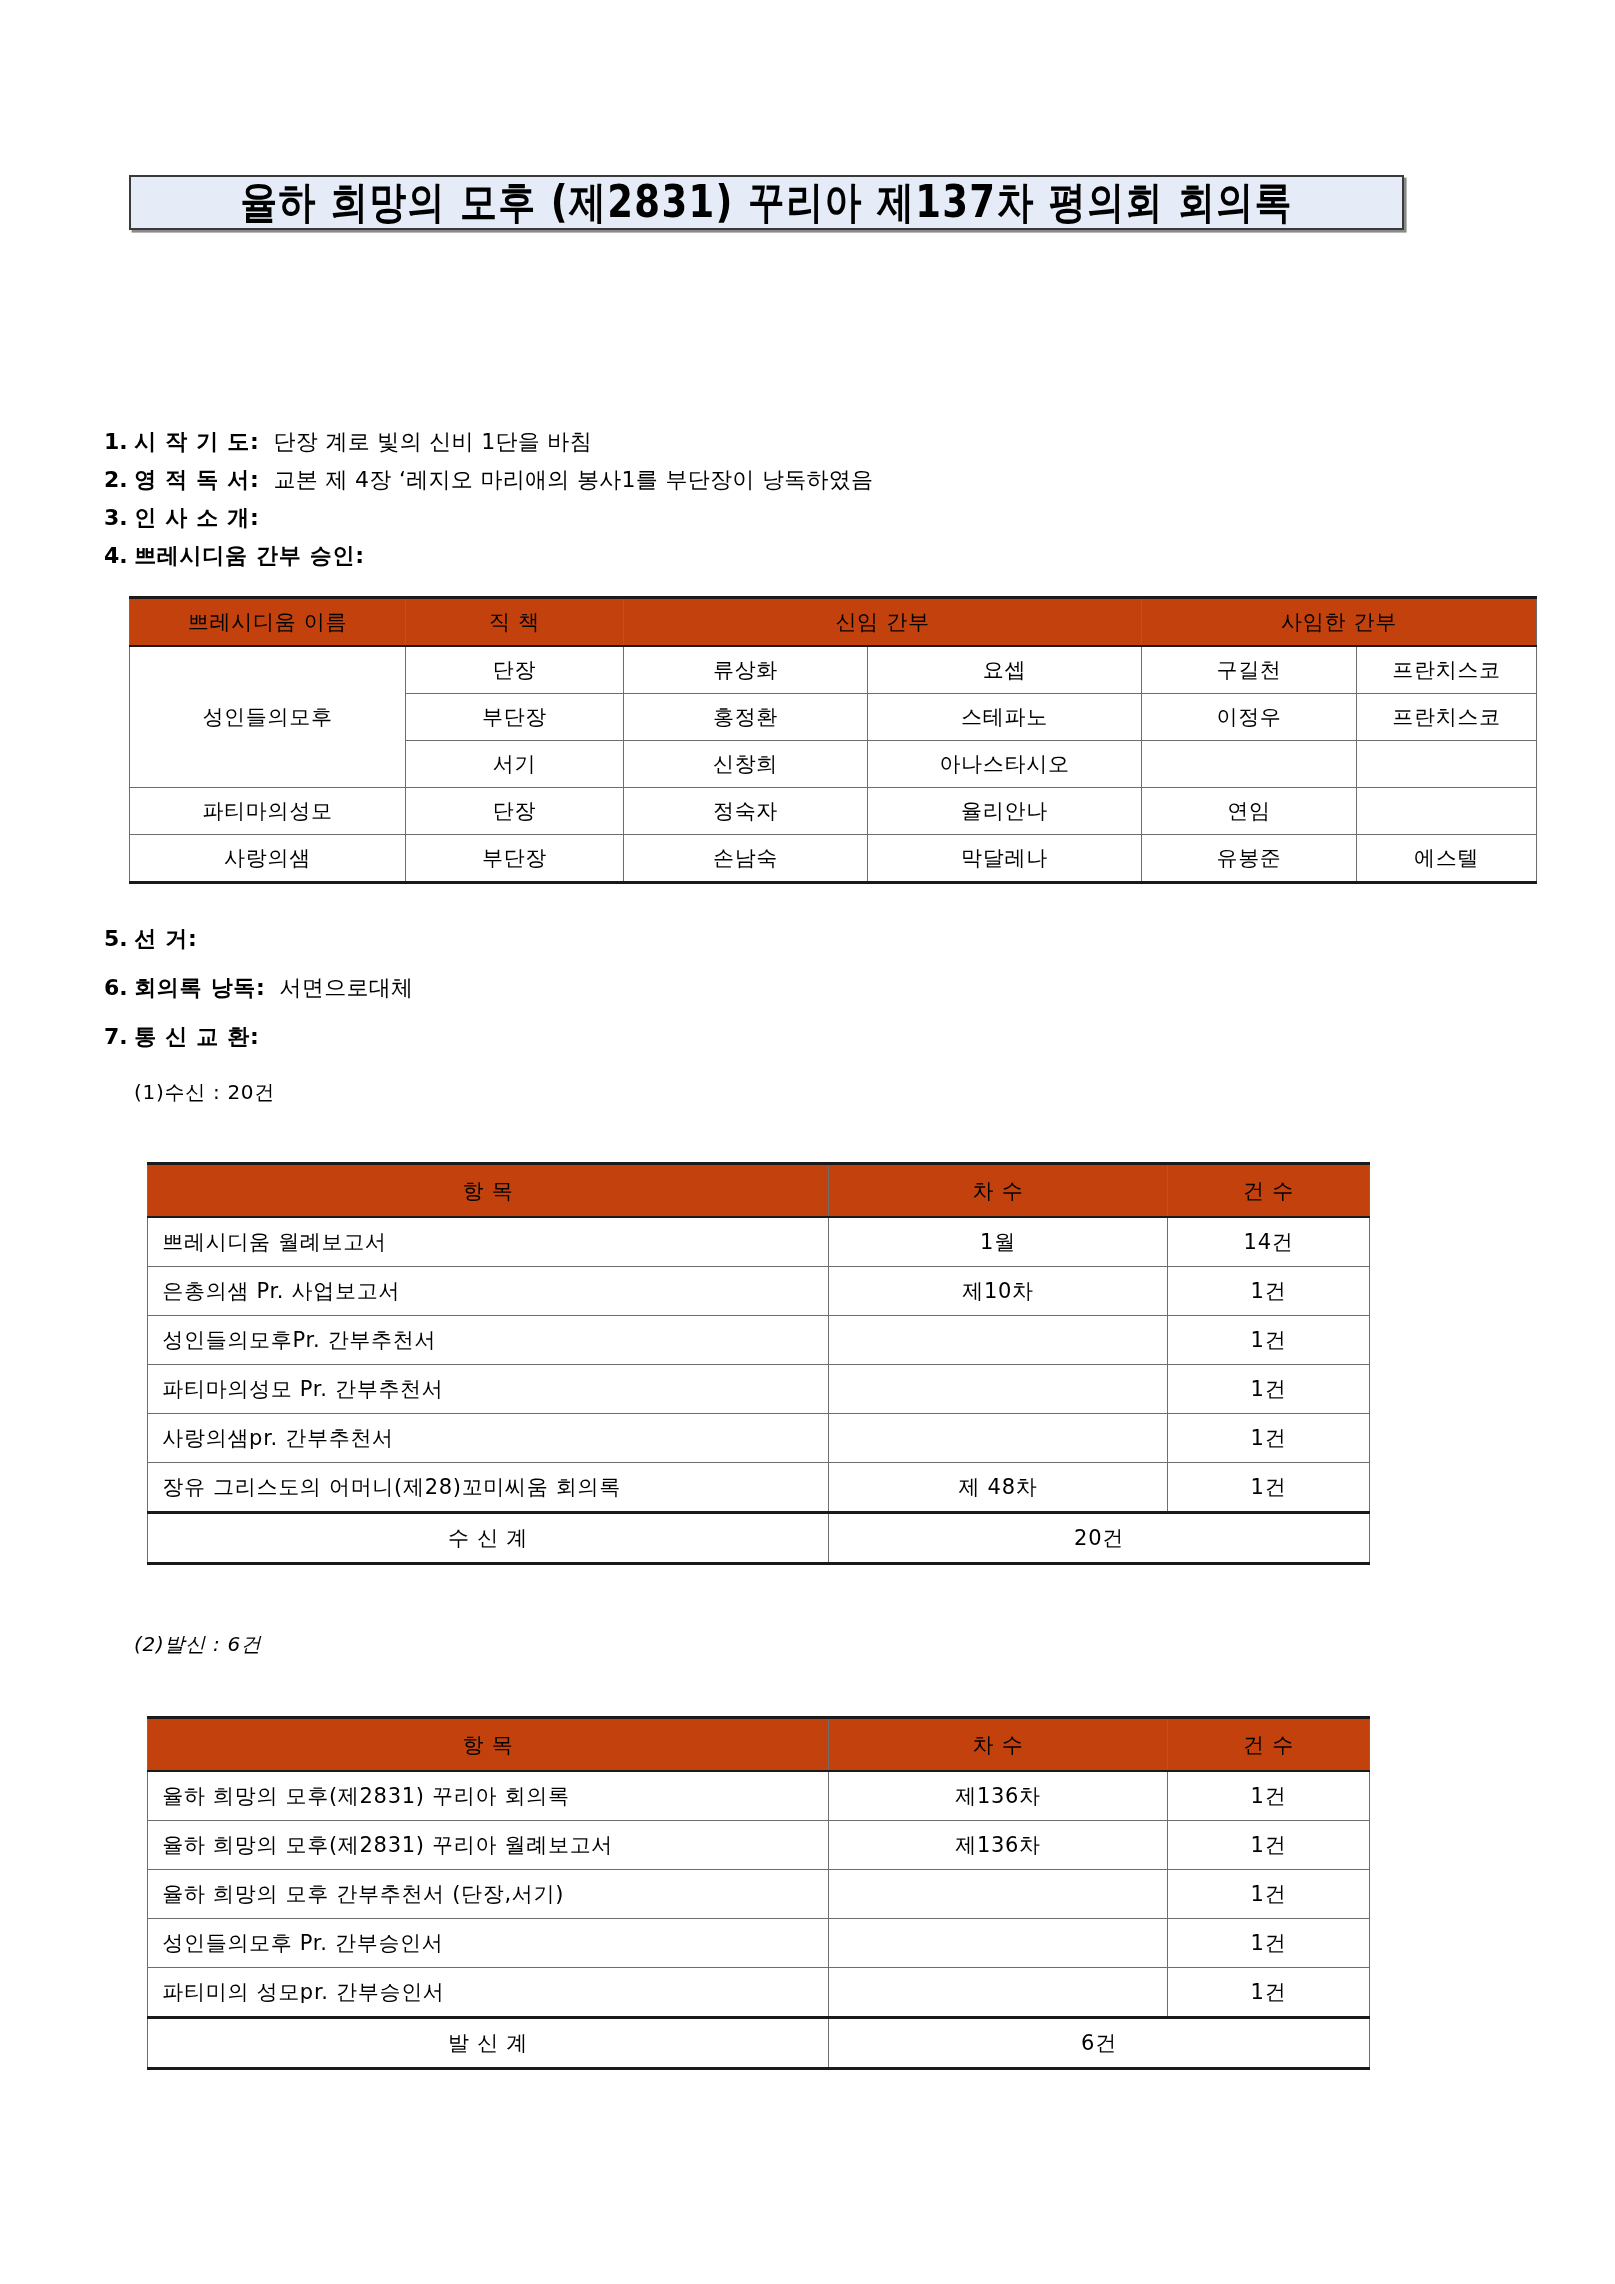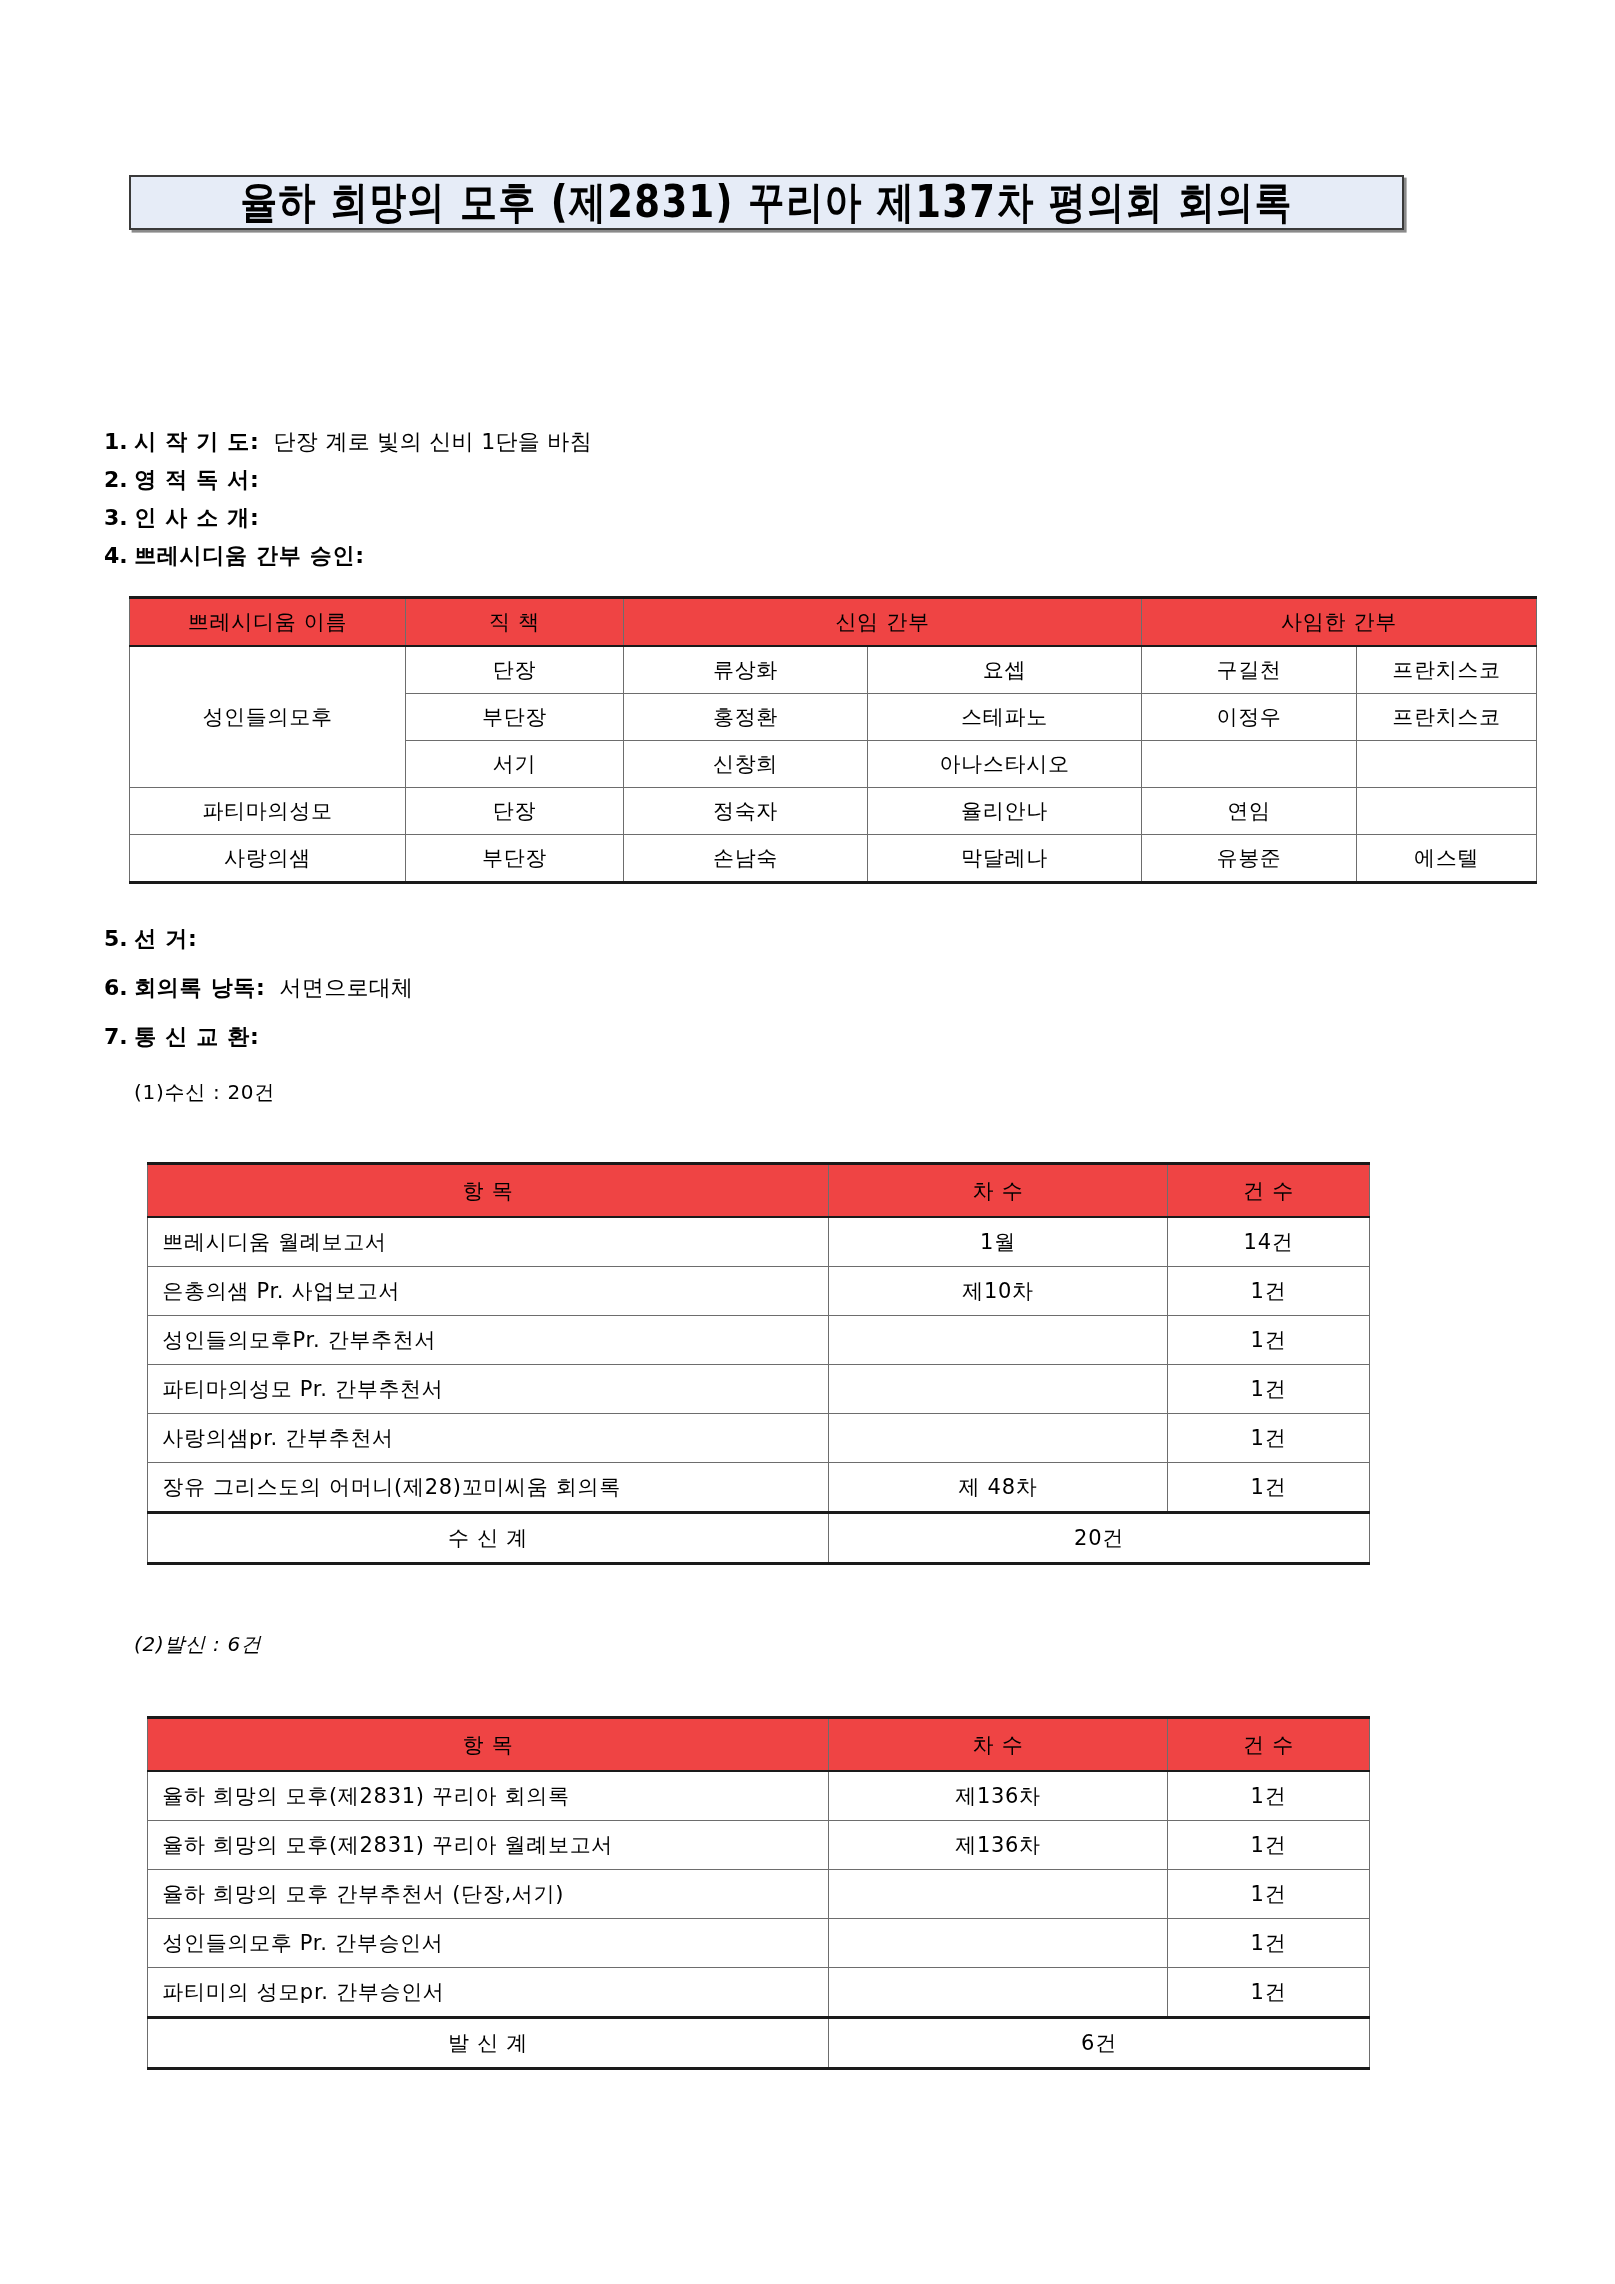--- a/index.html
+++ b/index.html
@@ -113,21 +113,21 @@
   table.doc-table td {
     border: 1.3px solid #6d6d6d;
     text-align: center;
     vertical-align: middle;
     padding: 0;
     background: #ffffff;
     letter-spacing: 0.7px;
     white-space: nowrap;
   }
   table.doc-table thead th {
-    background: #ef4444;
+    background: #c2410c;
     font-weight: normal;
     border-top: 3.3px solid #1a1a1a;
     border-bottom: 2.6px solid #1a1a1a;
   }
   table.doc-table tbody tr:last-child td {
     border-bottom: 3.3px solid #1a1a1a;
   }
   table.doc-table td.left,
   table.doc-table th.left {
     text-align: left;
@@ -160,20 +160,21 @@
 
   <div class="agenda">
     <div class="agenda-row">
       <span class="agenda-num">1.</span>
       <span class="agenda-label">시 작 기 도:</span>
       <span class="agenda-value">단장 계로 빛의 신비 1단을 바침</span>
     </div>
     <div class="agenda-row">
       <span class="agenda-num">2.</span>
       <span class="agenda-label">영 적 독 서:</span>
+      <span class="agenda-value">교본 제 4장 ‘레지오 마리애의 봉사1를 부단장이 낭독하였음</span>
     </div>
     <div class="agenda-row">
       <span class="agenda-num">3.</span>
       <span class="agenda-label">인 사 소 개:</span>
       <span class="agenda-value"></span>
     </div>
     <div class="agenda-row">
       <span class="agenda-num">4.</span>
       <span class="agenda-label">쁘레시디움 간부 승인:</span>
       <span class="agenda-value"></span>

